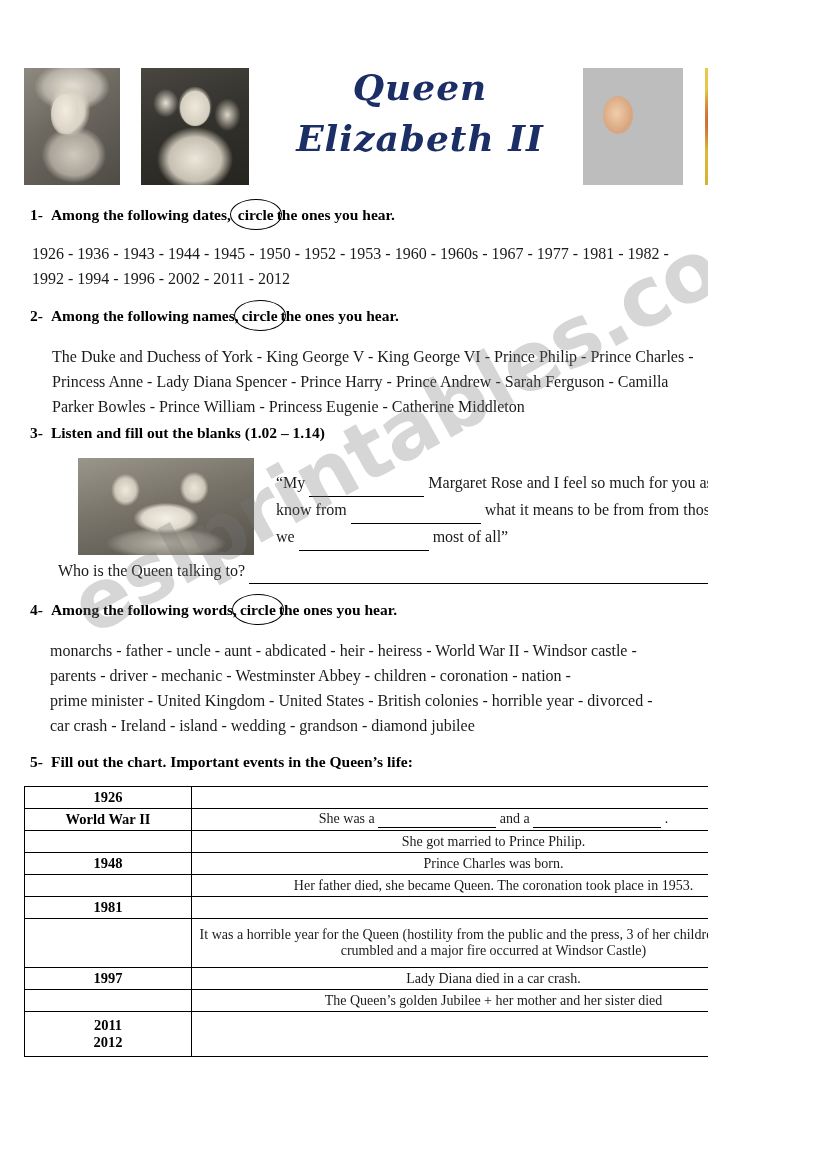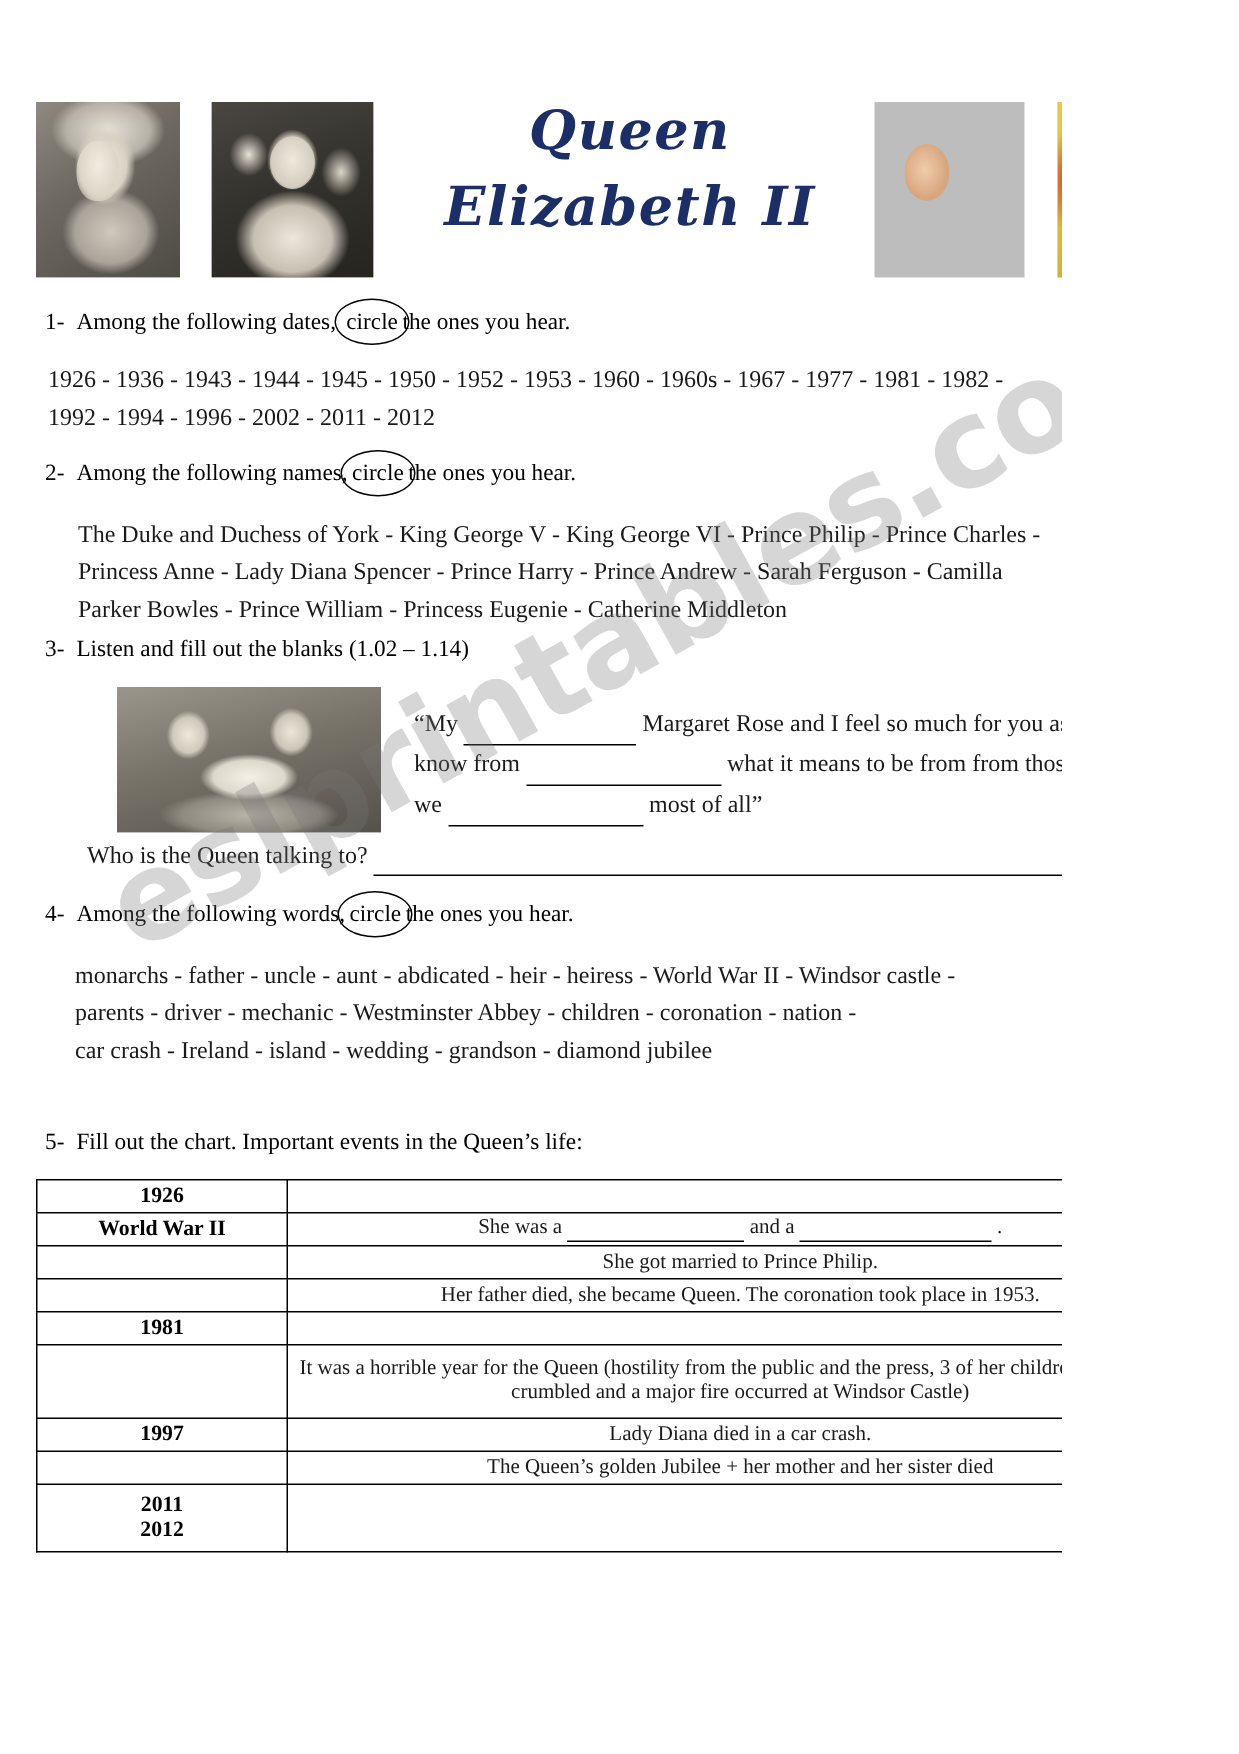--- a/index.html
+++ b/index.html
@@ -154,21 +154,21 @@
   #content {
     position: absolute;
     left: 0; top: 0;
     width: 826px;
     z-index: 3;
   }
 
   .qhead {
     position: absolute;
     font-family: "Liberation Serif", serif;
-    font-weight: normal;
+    font-weight: bold;
     font-size: 15.5px;
     white-space: nowrap;
   }
   .qhead .qnum { display: inline-block; margin-right: 8px; }
 
   .circled {
     position: relative;
     display: inline-block;
     padding: 0 3px;
   }
@@ -315,20 +315,21 @@
       <span class="blank-ul" style="width:510px;">&nbsp;</span>
     </div>
 
     <div class="qhead" style="left:30px; top:601px;">
       <span class="qnum">4-</span><span>Among the following words,</span><span class="circled"><span class="ell"></span><span>circle</span></span><span>the ones you hear.</span>
     </div>
 
     <div class="listtext" style="left:50px; top:638px; width:752px;">
       <div>monarchs  -  father  -  uncle  -  aunt  -  abdicated  -  heir  -  heiress  -  World War II  -  Windsor castle  -</div>
       <div>parents  -  driver  -  mechanic  -  Westminster Abbey  -  children  -  coronation  -  nation  -</div>
+      <div>prime minister  -  United Kingdom  -  United States  -  British colonies  -  horrible year  -  divorced  -</div>
       <div>car crash  -  Ireland  -  island  -  wedding  -  grandson  -  diamond jubilee</div>
     </div>
 
     <div class="qhead" style="left:30px; top:753px;">
       <span class="qnum">5-</span><span>Fill out the chart. Important events in the Queen’s life:</span>
     </div>
 
     <table id="chart-table">
       <tbody>
         <tr>
@@ -345,20 +346,24 @@
             <span class="blank-ul" style="width:128px;">&nbsp;</span>
             <span>.</span>
           </td>
         </tr>
 
         <tr>
           <td class="c-year">&nbsp;</td>
           <td class="c-event">She got married to Prince Philip.</td>
         </tr>
 
+        <tr>
+          <td class="c-year">1948</td>
+          <td class="c-event">Prince Charles was born.</td>
+        </tr>
 
         <tr>
           <td class="c-year">&nbsp;</td>
           <td class="c-event">Her father died, she became Queen. The coronation took place in 1953.</td>
         </tr>
 
         <tr>
           <td class="c-year">1981</td>
           <td class="c-event">&nbsp;</td>
         </tr>

